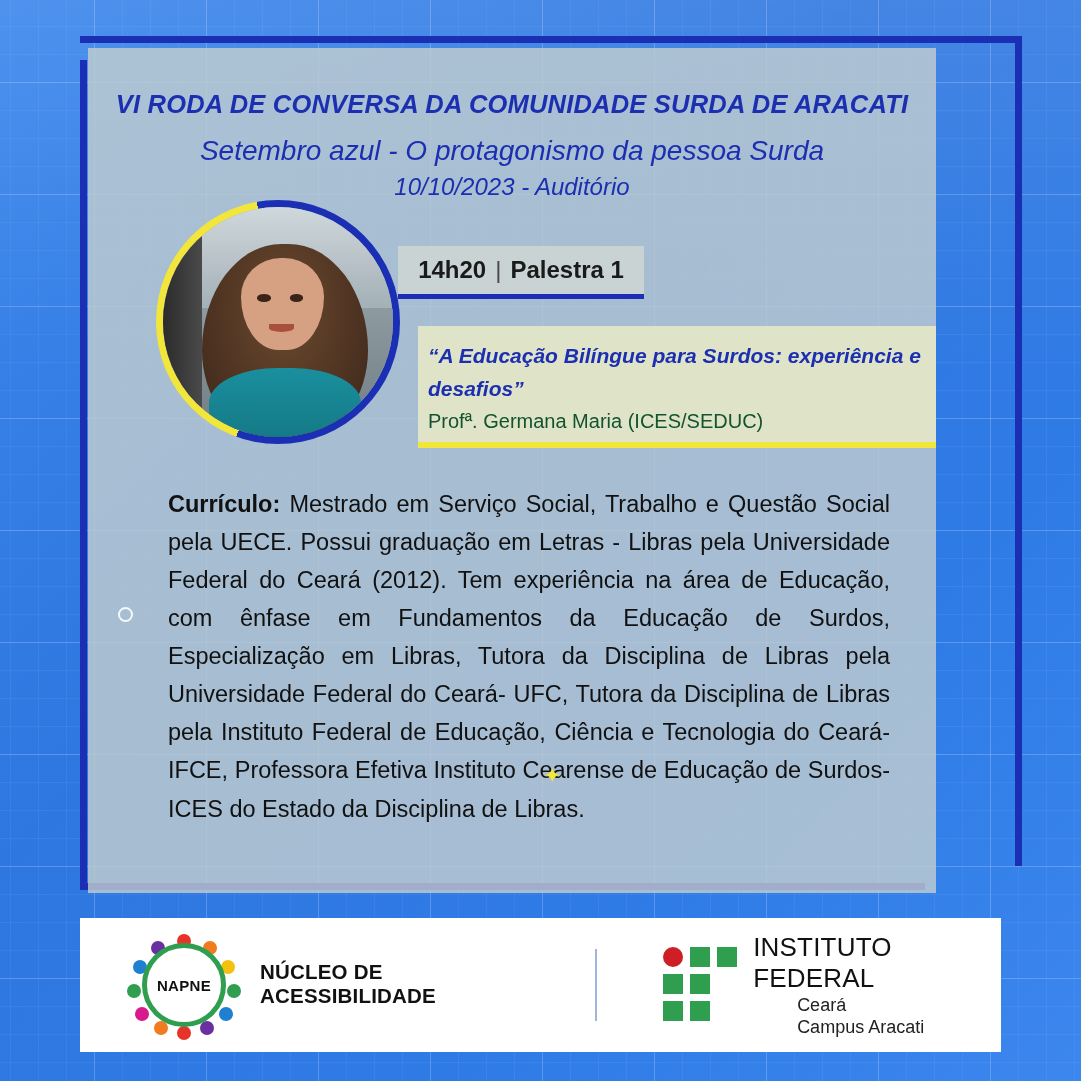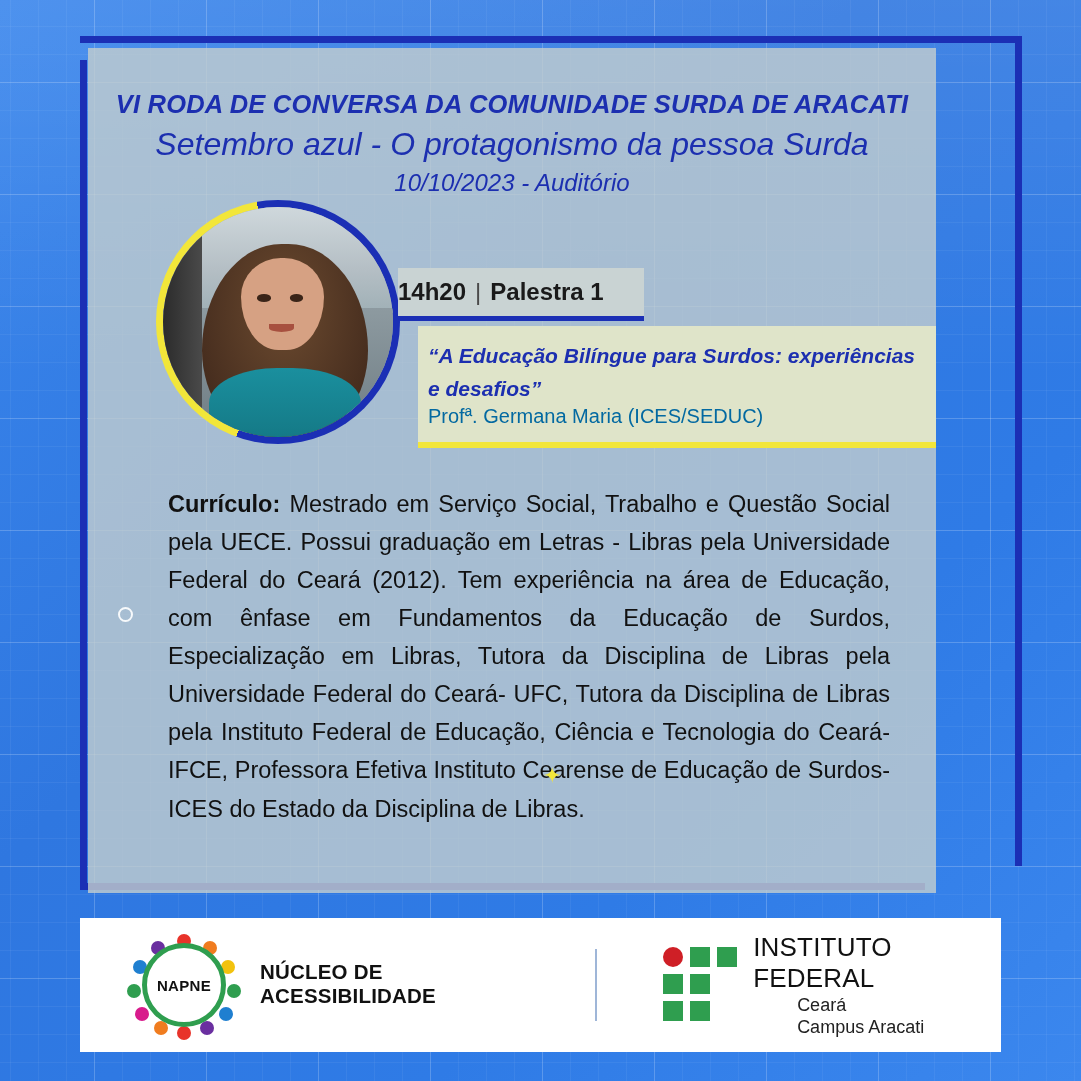--- a/index.html
+++ b/index.html
@@ -71,24 +71,24 @@
     color: #1c2fb0;
     font-style: italic;
   }
   #title-main {
     font-size: 25.5px;
     font-weight: bold;
     letter-spacing: 0.2px;
     line-height: 1.28;
   }
   #title-sub {
-    font-size: 32px;
+    font-size: 28px;
     font-weight: normal;
     line-height: 1.38;
-    margin-top: 1px;
+    margin-top: 11px;
   }
   #title-date {
     font-size: 24px;
     font-weight: normal;
     line-height: 1.38;
   }
 
   
   #photo-wrap {
     position: absolute;
@@ -151,26 +151,27 @@
   #photo .body {
     position: absolute; left: 20%; top: 70%; width: 66%; height: 40%;
     background: linear-gradient(180deg, #1a8f9e 0%, #13737f 100%);
     border-radius: 45% 45% 10% 10% / 38% 38% 10% 10%;
   }
 
   
   #time-row {
     position: absolute;
     left: 310px;
-    top: 220px;
+    top: 198px;
     width: 246px;
     height: 48px;
     background: #c9d3d3;
     display: flex;
     align-items: center;
+    justify-content: center;
     border-bottom: 5px solid #1b2fb5;
   }
   #time-row .t {
     font-size: 24px;
     font-weight: bold;
     color: #1a1a1a;
   }
   #time-row .sep {
     font-size: 24px;
     color: #4a4a4a;
@@ -191,21 +192,22 @@
   }
   #talk-title {
     font-size: 21px;
     font-style: italic;
     font-weight: bold;
     color: #1c2fb0;
     line-height: 1.55;
   }
   #talk-speaker {
     font-size: 20px;
-    color: #0369a1;
+    color: #14532d;
+    margin-top: 5px;
   }
 
   
   #bio {
     position: absolute;
     left: 80px;
     top: 437px;
     width: 722px;
     font-size: 23.5px;
     line-height: 1.62;
@@ -356,21 +358,21 @@
       </div>
     </div>
 
     <div id="time-row">
       <span class="t">14h20</span>
       <span class="sep">|</span>
       <span class="t">Palestra 1</span>
     </div>
 
     <div id="talk-box">
-      <div id="talk-title">“A Educação Bilíngue para Surdos: experiências e desafios”</div>
+      <div id="talk-title">“A Educação Bilíngue para Surdos: experiência e desafios”</div>
       <div id="talk-speaker">Profª. Germana Maria (ICES/SEDUC)</div>
     </div>
 
     <div id="bio">
       <b>Currículo:</b><span> Mestrado em Serviço Social, Trabalho e Questão Social pela UECE. Possui graduação em Letras - Libras pela Universidade Federal do Ceará (2012). Tem experiência na área de Educação, com ênfase em Fundamentos da Educação de Surdos, Especialização em Libras, Tutora da Disciplina de Libras pela Universidade Federal do Ceará- UFC, Tutora da Disciplina de Libras pela Instituto Federal de Educação, Ciência e Tecnologia do Ceará- IFCE, Professora Efetiva Instituto Cearense de Educação de Surdos- ICES do Estado da Disciplina de Libras.</span>
     </div>
   </div>
 
   <div class="deco-circle" style="left:118px; top:607px;"></div>
   <div class="deco-star" style="left:543px; top:765px;">✦</div>

